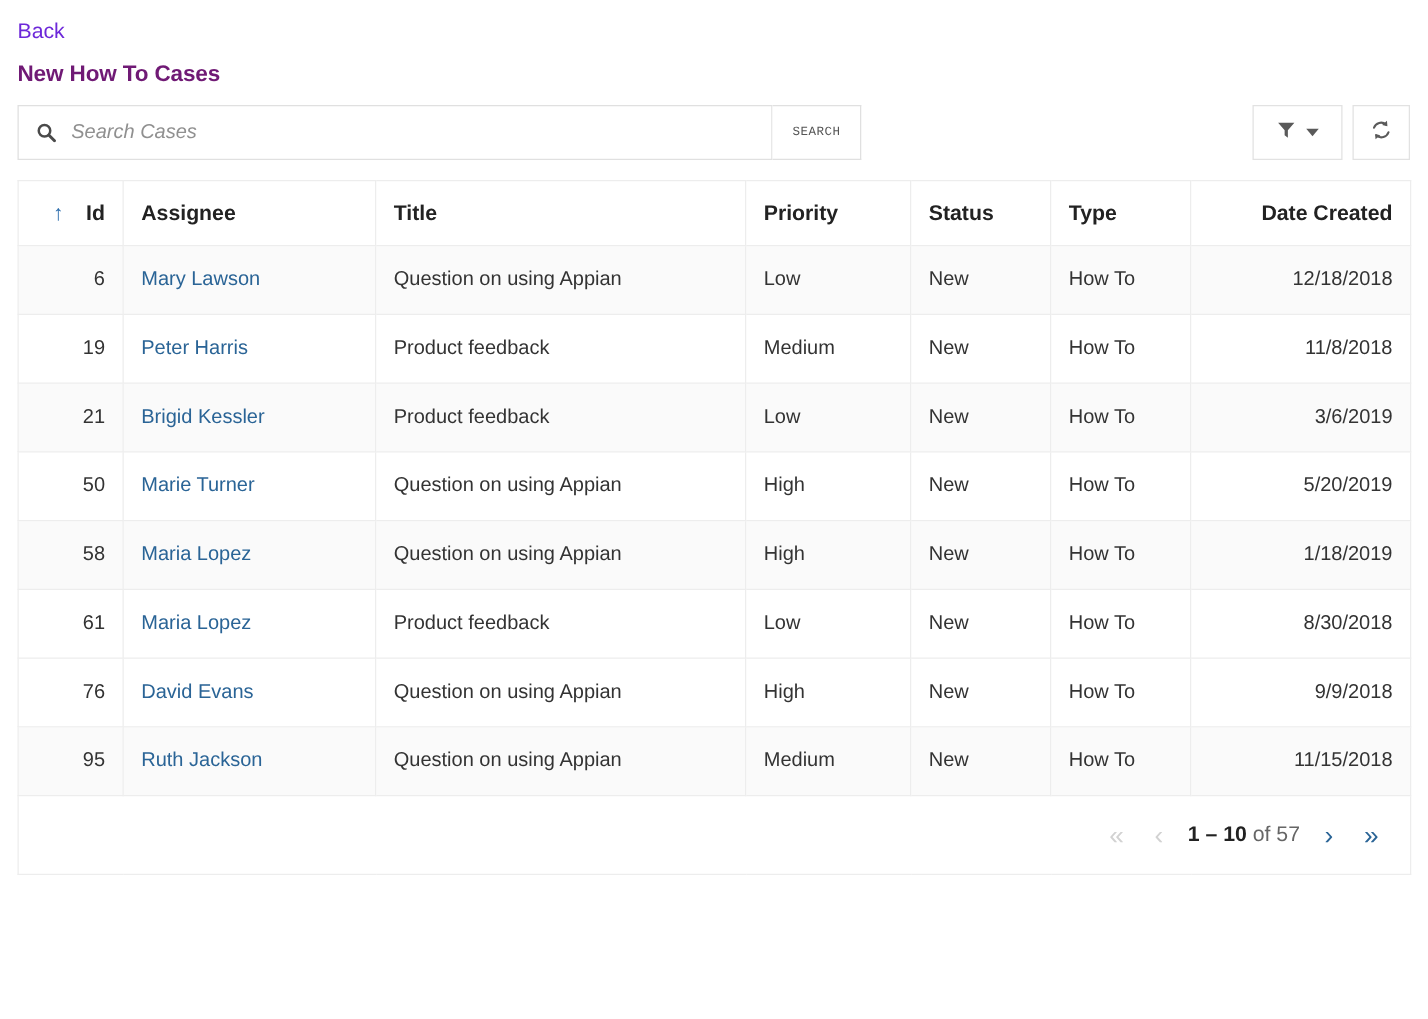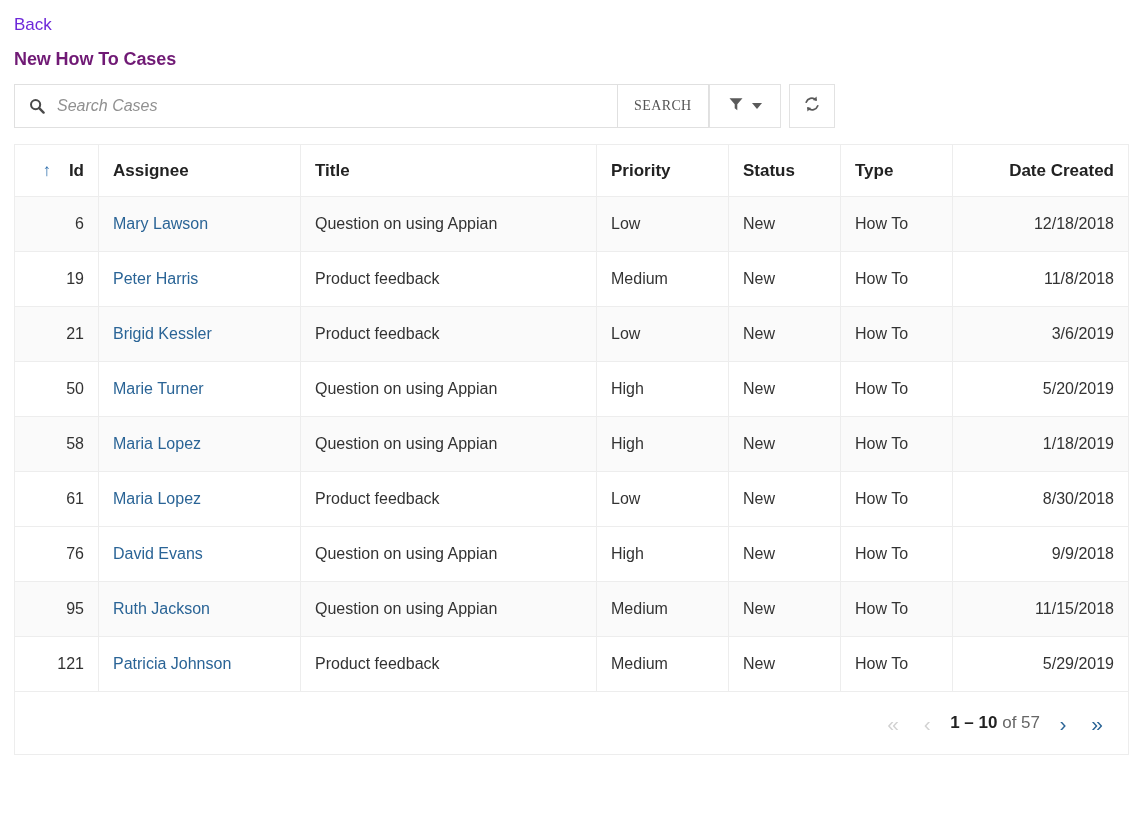--- a/index.html
+++ b/index.html
@@ -36,20 +36,21 @@
     color: #701a75;
     line-height: 22px;
     margin: 0 0 14px 0;
     letter-spacing: -0.1px;
   }
 
   
   .toolbar {
     display: flex;
     align-items: flex-start;
+    justify-content: space-between;
     margin-bottom: 16px;
   }
   .search-group {
     display: flex;
     align-items: stretch;
   }
   .search-box {
     width: 604px;
     height: 44px;
     box-sizing: border-box;
@@ -81,22 +82,22 @@
     font-style: italic;
     opacity: 1;
   }
   .search-button {
     height: 44px;
     box-sizing: border-box;
     border: 1px solid #e0e0e0;
     border-left: none;
     background: #ffffff;
     color: #555555;
-    font-family: Liberation Serif, serif;
-    font-size: 14px;
+    font-family: Liberation Mono, monospace;
+    font-size: 10px;
     letter-spacing: 0.4px;
     padding: 0 16px;
     cursor: pointer;
   }
   .toolbar-right {
     display: flex;
     align-items: stretch;
     gap: 8px;
   }
   .icon-button {
@@ -364,29 +365,20 @@
         </tr>
         <tr class="odd">
           <td class="num-right">95</td>
           <td><a class="cell-link">Ruth Jackson</a></td>
           <td>Question on using Appian</td>
           <td>Medium</td>
           <td>New</td>
           <td>How To</td>
           <td class="num-right">11/15/2018</td>
         </tr>
-        <tr class="even">
-          <td class="num-right">121</td>
-          <td><a class="cell-link">Patricia Johnson</a></td>
-          <td>Product feedback</td>
-          <td>Medium</td>
-          <td>New</td>
-          <td>How To</td>
-          <td class="num-right">5/29/2019</td>
-        </tr>
       </tbody>
     <tfoot>
       <tr>
         <td colspan="7">
           <div class="pager">
             <span class="pager-btn disabled">«</span>
             <span class="pager-btn disabled">‹</span>
             <span class="pager-label"><b>1 – 10</b><span> of 57</span></span>
             <span class="pager-btn">›</span>
             <span class="pager-btn">»</span>

